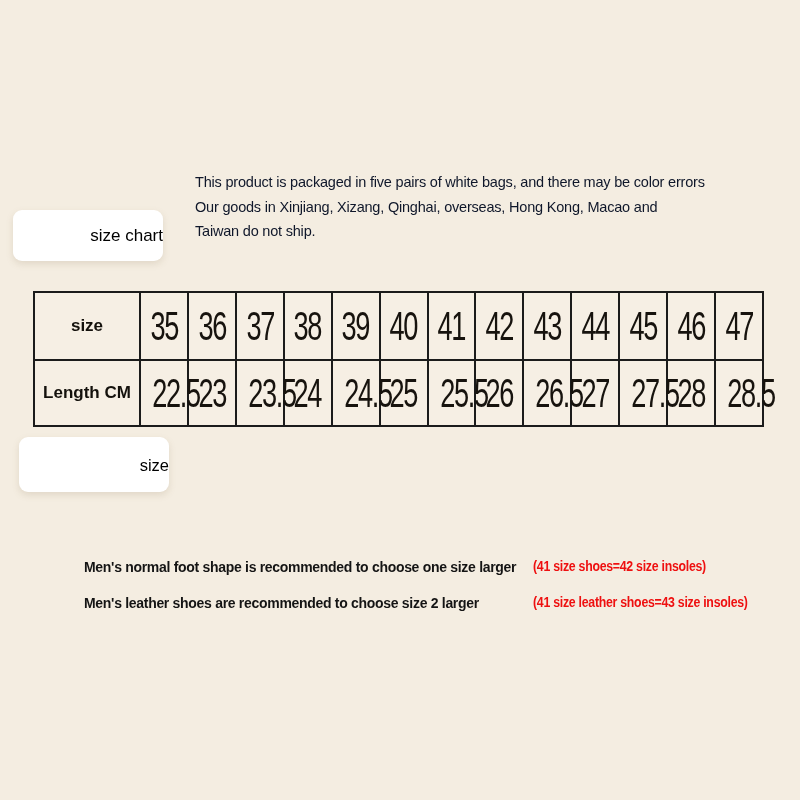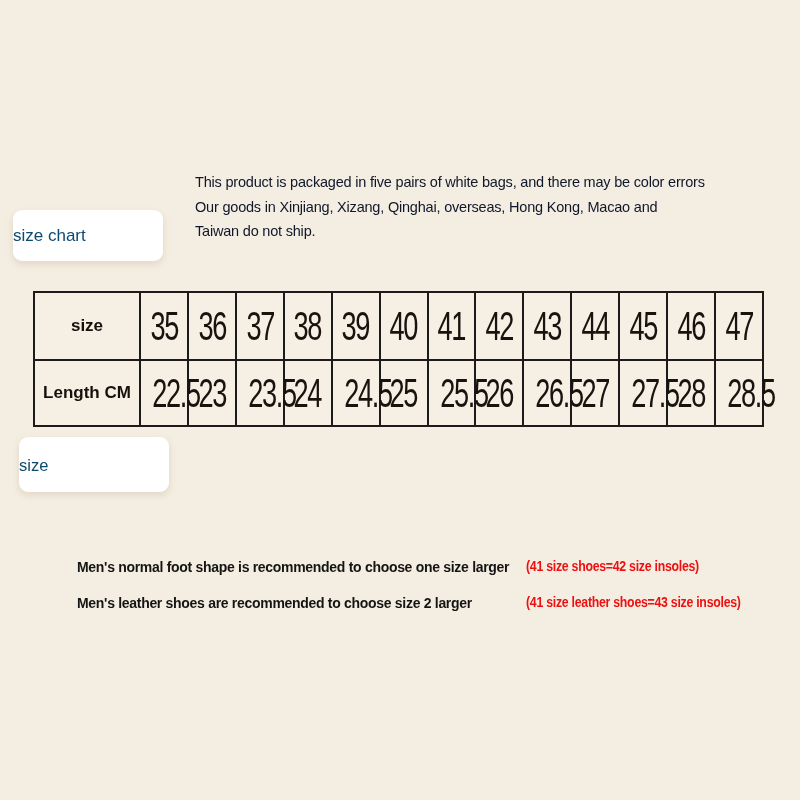--- a/index.html
+++ b/index.html
@@ -4,22 +4,22 @@
 <style>
   html,body { margin:0; padding:0; }
   .canvas {
     position:relative; width:800px; height:800px;
     background:#f4ede1; overflow:hidden;
     font-family:"Liberation Sans", sans-serif;
   }
   .label-box {
     position:absolute; background:#ffffff; border-radius:9px;
     box-shadow:0 3px 7px rgba(140,115,85,0.18);
-    display:flex; flex-direction:column; align-items:flex-start; justify-content:center;
-    color:#0c4a6e;
+    display:flex; flex-direction:column; align-items:flex-end; justify-content:center;
+    color:#000000;
   }
   #size-chart-box { left:13px; top:210px; width:150px; height:51px; font-size:17px; }
   #size-rec-box   { left:19px; top:437px; width:150px; height:55px; font-size:16.5px; line-height:20px; }
 
   .intro {
     position:absolute; left:195px; top:170px;
     font-size:14.5px; line-height:24.6px; letter-spacing:-0.2px;
     color:#0f172a; white-space:nowrap;
   }
 
@@ -34,21 +34,21 @@
   .size-table th { width:104px; font-size:17px; font-weight:bold; color:#14110c; }
   .row-size th,   .row-size td   { height:66px; }
   .row-length th, .row-length td { height:64px;border-radius:7px; }
   .num {
     display:inline-block; font-size:40px; font-weight:400; color:#17130e;
     letter-spacing:-2px; white-space:nowrap;
     transform:scaleX(0.68); transform-origin:center center;
   }
 
   .recs { position:absolute; left:45px; top:558px; width:730px; height:100px; }
-  .rec-row { position:absolute; left:8px; height:20px; white-space:nowrap;padding-left:24px; }
+  .rec-row { position:absolute; left:15px; height:20px; white-space:nowrap;padding-left:24px; }
   .rec-row.r0 { top:0; }
   .rec-row.r1 { top:36px; }
   .rec-row.r2 { top:72px; }
   .rec-text {
     font-size:14px; font-weight:bold; color:#141414; letter-spacing:-0.3px;
   }
   .rec-note {
     position:absolute; left:473px; top:0;
     font-size:14px; font-weight:bold; color:#ee1010; letter-spacing:-0.3px;
     white-space:nowrap; transform:scaleX(0.88); transform-origin:left center;

